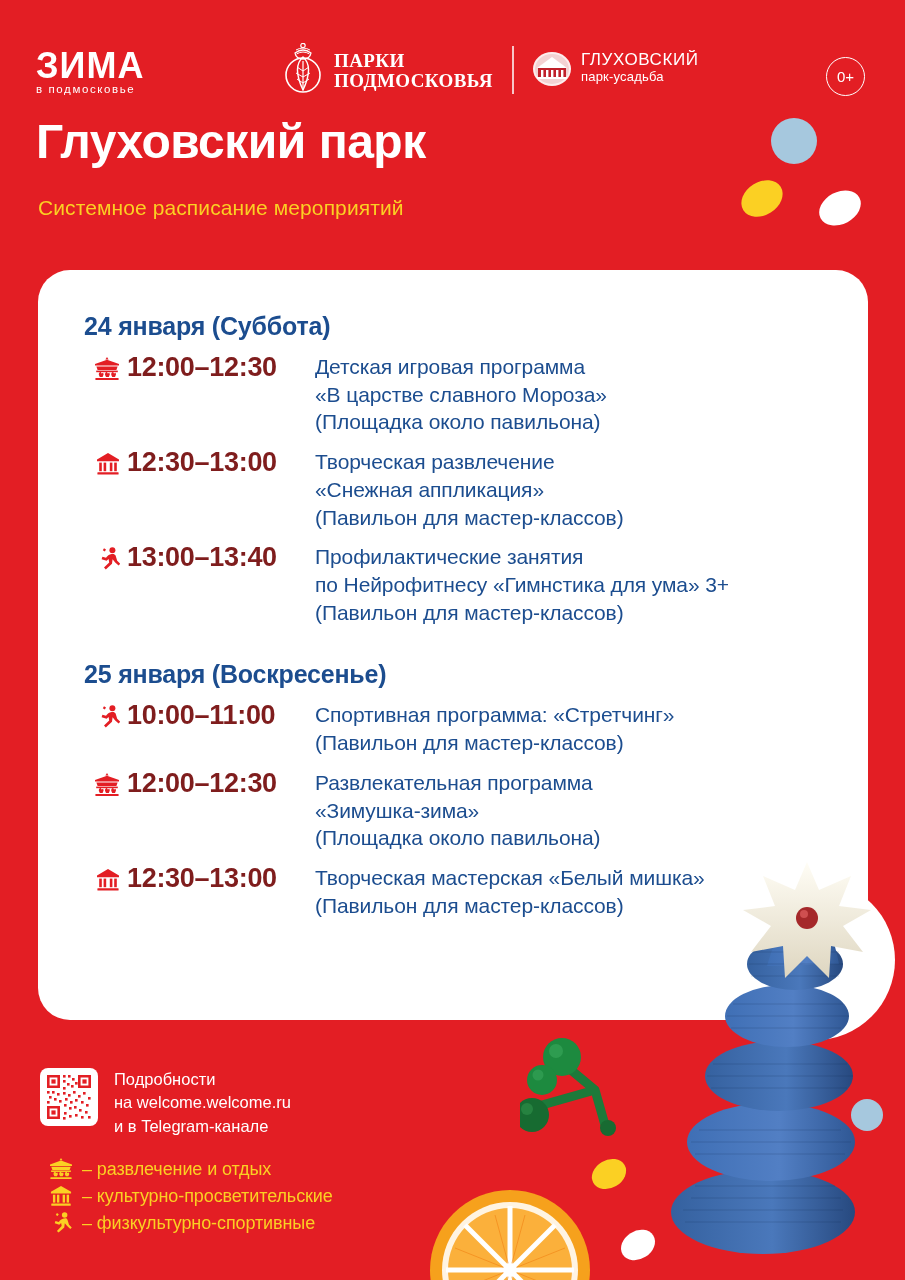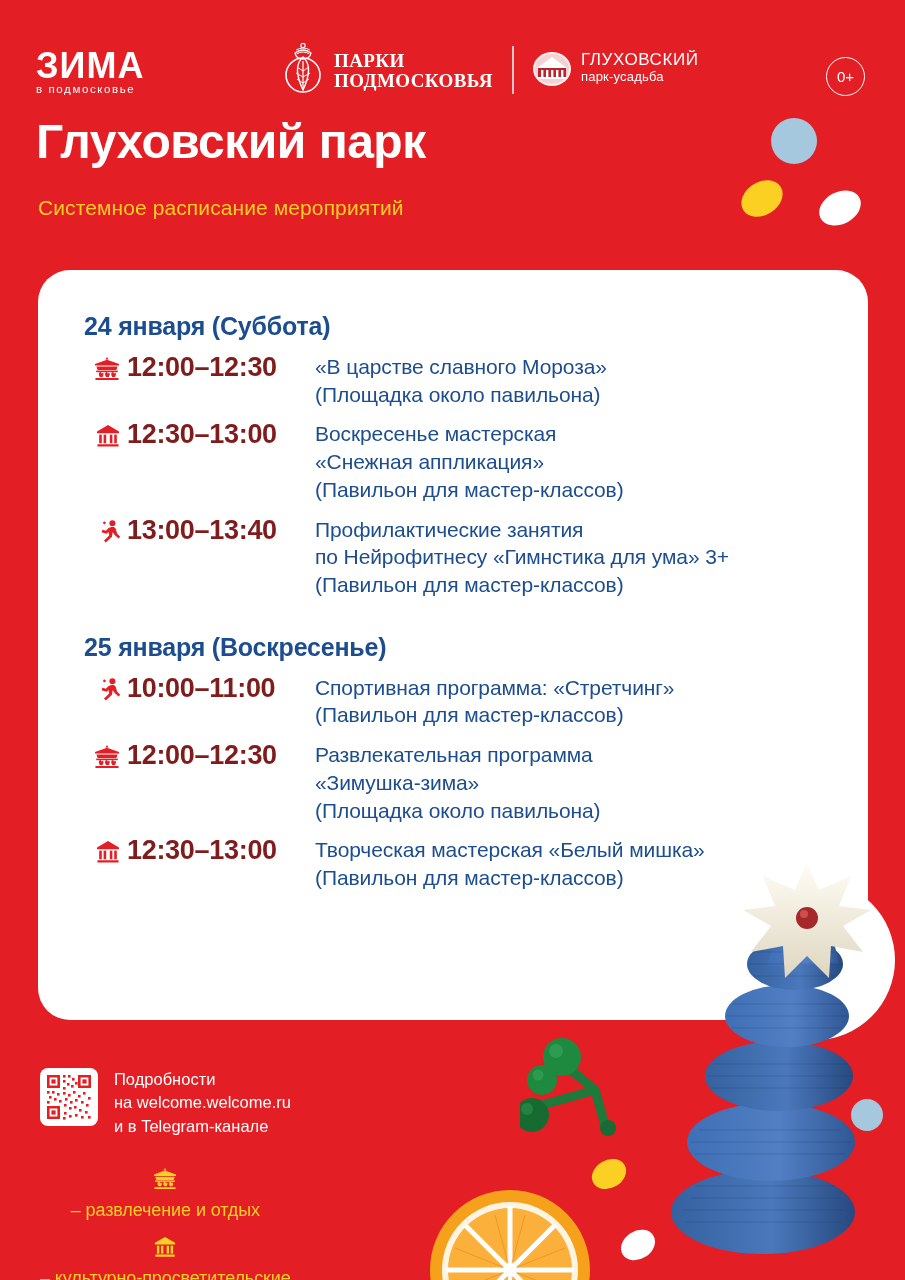--- a/index.html
+++ b/index.html
@@ -160,21 +160,20 @@
   }
   .qr-box svg { display: block; }
   .qr-text { color: #ffffff; font-size: 16.5px; line-height: 1.42; }
 
   .legend {
     position: absolute; left: 40px; top: 108px;
   }
   .legend-row {
     display: flex; align-items: center; gap: 0;
     margin-bottom: 5px;
-    flex-direction: column;
   }
   .legend-ico {
     width: 42px; flex: 0 0 42px; color: #fbd023;
     display: flex; justify-content: center; align-items: center;
   }
   .legend-ico svg { display: block; }
   .legend-label { color: #fbd023; font-size: 18px; letter-spacing: -0.1px; }
 
   
   .tree-wrap {
@@ -269,39 +268,40 @@
           <path d="M2.4 9.6 L23.6 9.6 L22.4 13 L3.6 13 Z"></path>
           <rect x="2.2" y="13.6" width="21.6" height="1.6"></rect>
           <path d="M5 16 l1.6 -1.2 l1 1.6 l1.6 -.6 l.4 1.8 l-1 2.4 l-2.8 0 l-1 -2.2 Z"></path>
           <path d="M11.2 16 l1.6 -1.2 l1 1.6 l1.6 -.6 l.4 1.8 l-1 2.4 l-2.8 0 l-1 -2.2 Z"></path>
           <path d="M17.4 16 l1.6 -1.2 l1 1.6 l1.6 -.6 l.4 1.8 l-1 2.4 l-2.8 0 l-1 -2.2 Z"></path>
           <rect x="1.4" y="21" width="23.2" height="2" rx="0.6"></rect>
         </svg>
       </div>
       <div class="event-time">12:00–12:30</div>
       <div class="event-desc">
+        <div>Детская игровая программа</div>
         <div>«В царстве славного Мороза»</div>
         <div>(Площадка около павильона)</div>
       </div>
     </div>
 
     <div class="event">
       <div class="event-icon">
         <svg width="24" height="24" viewBox="0 0 24 24" fill="currentColor">
           <path d="M12 1 L23 7.4 L23 9.2 L1 9.2 L1 7.4 Z"></path>
           <rect x="3.2" y="10.6" width="2.6" height="8.6"></rect>
           <rect x="7.6" y="10.6" width="2.6" height="8.6"></rect>
           <rect x="13.8" y="10.6" width="2.6" height="8.6"></rect>
           <rect x="18.2" y="10.6" width="2.6" height="8.6"></rect>
           <rect x="1.4" y="20.2" width="21.2" height="2.4" rx="0.6"></rect>
         </svg>
       </div>
       <div class="event-time">12:30–13:00</div>
       <div class="event-desc">
-        <div>Воскресенье мастерская</div>
+        <div>Творческая развлечение</div>
         <div>«Снежная аппликация»</div>
         <div>(Павильон для мастер-классов)</div>
       </div>
     </div>
 
     <div class="event">
       <div class="event-icon">
         <svg width="22" height="24" viewBox="0 0 22 24" fill="currentColor">
           <circle cx="14.4" cy="3.2" r="3"></circle>
           <path d="M6 1.2 l2 1.2 l-1.2 2 l-2 -1.2 Z"></path>

